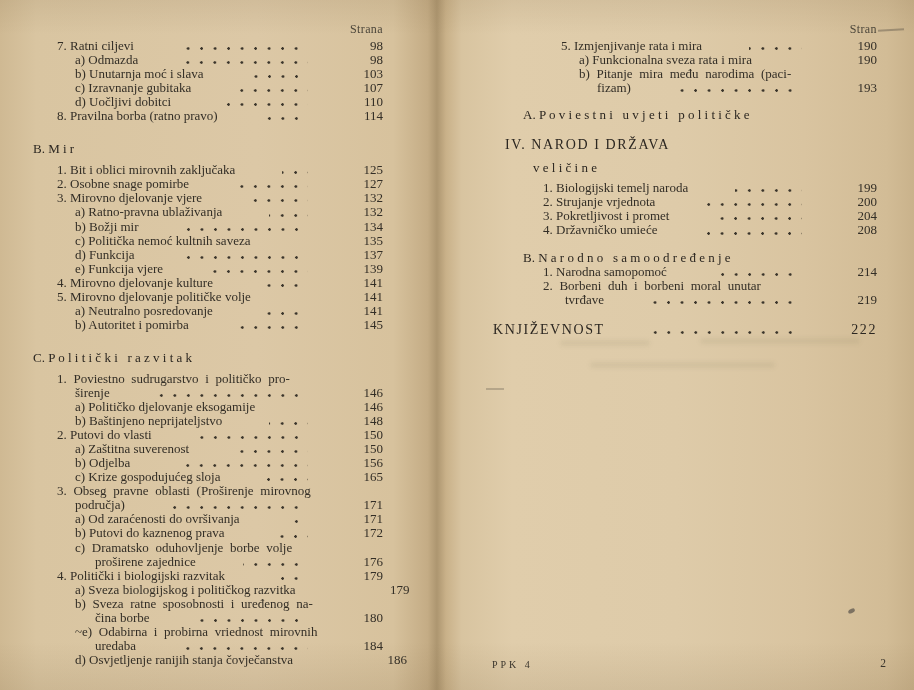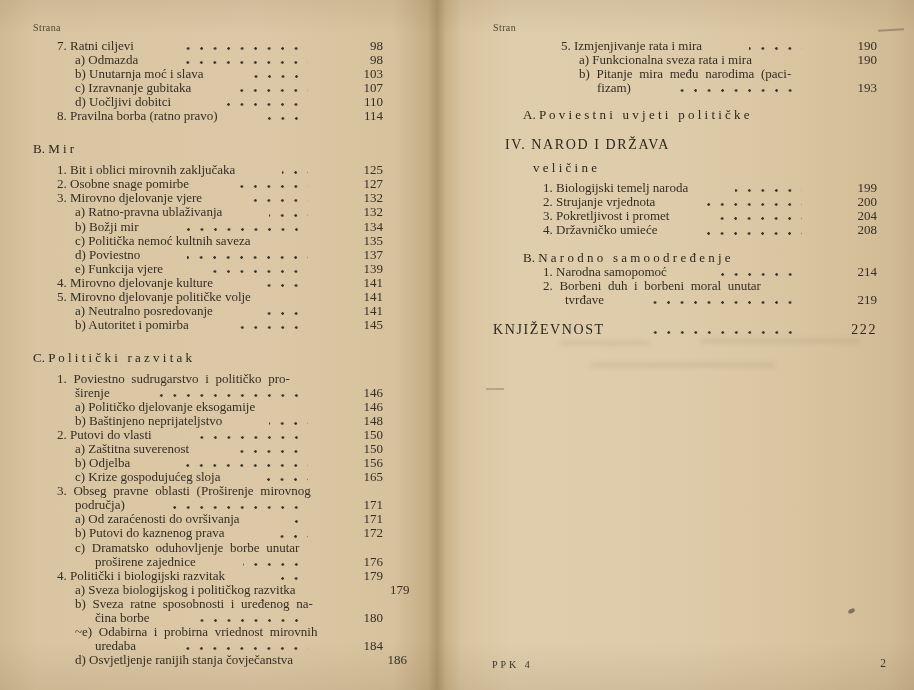--- a/index.html
+++ b/index.html
@@ -13,21 +13,21 @@
       linear-gradient(180deg, rgba(110,85,50,.10) 0%, rgba(110,85,50,0) 5%, rgba(110,85,50,0) 93%, rgba(110,85,50,.12) 100%),
       linear-gradient(90deg,
         #cfb993 0%, #d9c5a1 4%, #dcc8a6 28%, #d7c29d 43%,
         #c4ac85 46.8%, #ad9670 47.8%, #c9b189 48.8%, #d8c4a0 50.5%,
         #e0cdab 56%, #decba9 74%, #d9c4a0 88%, #d2bc96 97%, #c9b28b 100%);
   }
   .page{position:absolute;top:22px;}
   .page-left{left:33px;width:350px;}
   .page-right{left:493px;width:384px;}
   .colhead{
-    font-size:10px;color:#4c463a;text-align:left;
+    font-size:12px;color:#4c463a;text-align:right;
     letter-spacing:.4px;margin-bottom:6px;height:11px;
   }
   .line{display:flex;font-size:13px;line-height:14.05px;gap:38px;}
   .txt{white-space:pre;flex:0 0 auto;}
   .leader{flex:1 1 0;min-width:8px;position:relative;}
   .leader.dotted::after{
     content:"";position:absolute;left:9px;right:7px;bottom:3px;height:3px;
     background-image:radial-gradient(circle at 1.5px 1.5px,#3b352b 1.15px,rgba(0,0,0,0) 1.5px);
     background-size:13.5px 3px;background-repeat:repeat-x;background-position:right bottom;
   }
@@ -135,21 +135,21 @@
           <span class="txt">b) Božji mir</span>
           <span class="leader dotted"></span>
           <span class="pg">134</span>
         </div>
         <div class="line s-body ind-2">
           <span class="txt">c) Politička nemoć kultnih saveza</span>
           <span class="leader dotted"></span>
           <span class="pg">135</span>
         </div>
         <div class="line s-body ind-2">
-          <span class="txt">d) Poviestno</span>
+          <span class="txt">d) Funkcija</span>
           <span class="leader dotted"></span>
           <span class="pg">137</span>
         </div>
         <div class="line s-body ind-2">
           <span class="txt">e) Funkcija vjere</span>
           <span class="leader dotted"></span>
           <span class="pg">139</span>
         </div>
         <div class="line s-body ind-1">
           <span class="txt">4. Mirovno djelovanje kulture</span>
@@ -224,21 +224,21 @@
           <span class="txt">a) Od zaraćenosti do ovršivanja</span>
           <span class="leader dotted"></span>
           <span class="pg">171</span>
         </div>
         <div class="line s-body ind-2">
           <span class="txt">b) Putovi do kaznenog prava</span>
           <span class="leader dotted"></span>
           <span class="pg">172</span>
         </div>
         <div class="line s-body ind-2 wide">
-          <span class="txt">c) Dramatsko oduhovljenje borbe unutar</span>
+          <span class="txt">c) Dramatsko oduhovljenje borbe volje</span>
         </div>
         <div class="line s-body ind-3">
           <span class="txt">proširene zajednice</span>
           <span class="leader dotted"></span>
           <span class="pg">176</span>
         </div>
         <div class="line s-body ind-1">
           <span class="txt">4. Politički i biologijski razvitak</span>
           <span class="leader dotted"></span>
           <span class="pg">179</span>

